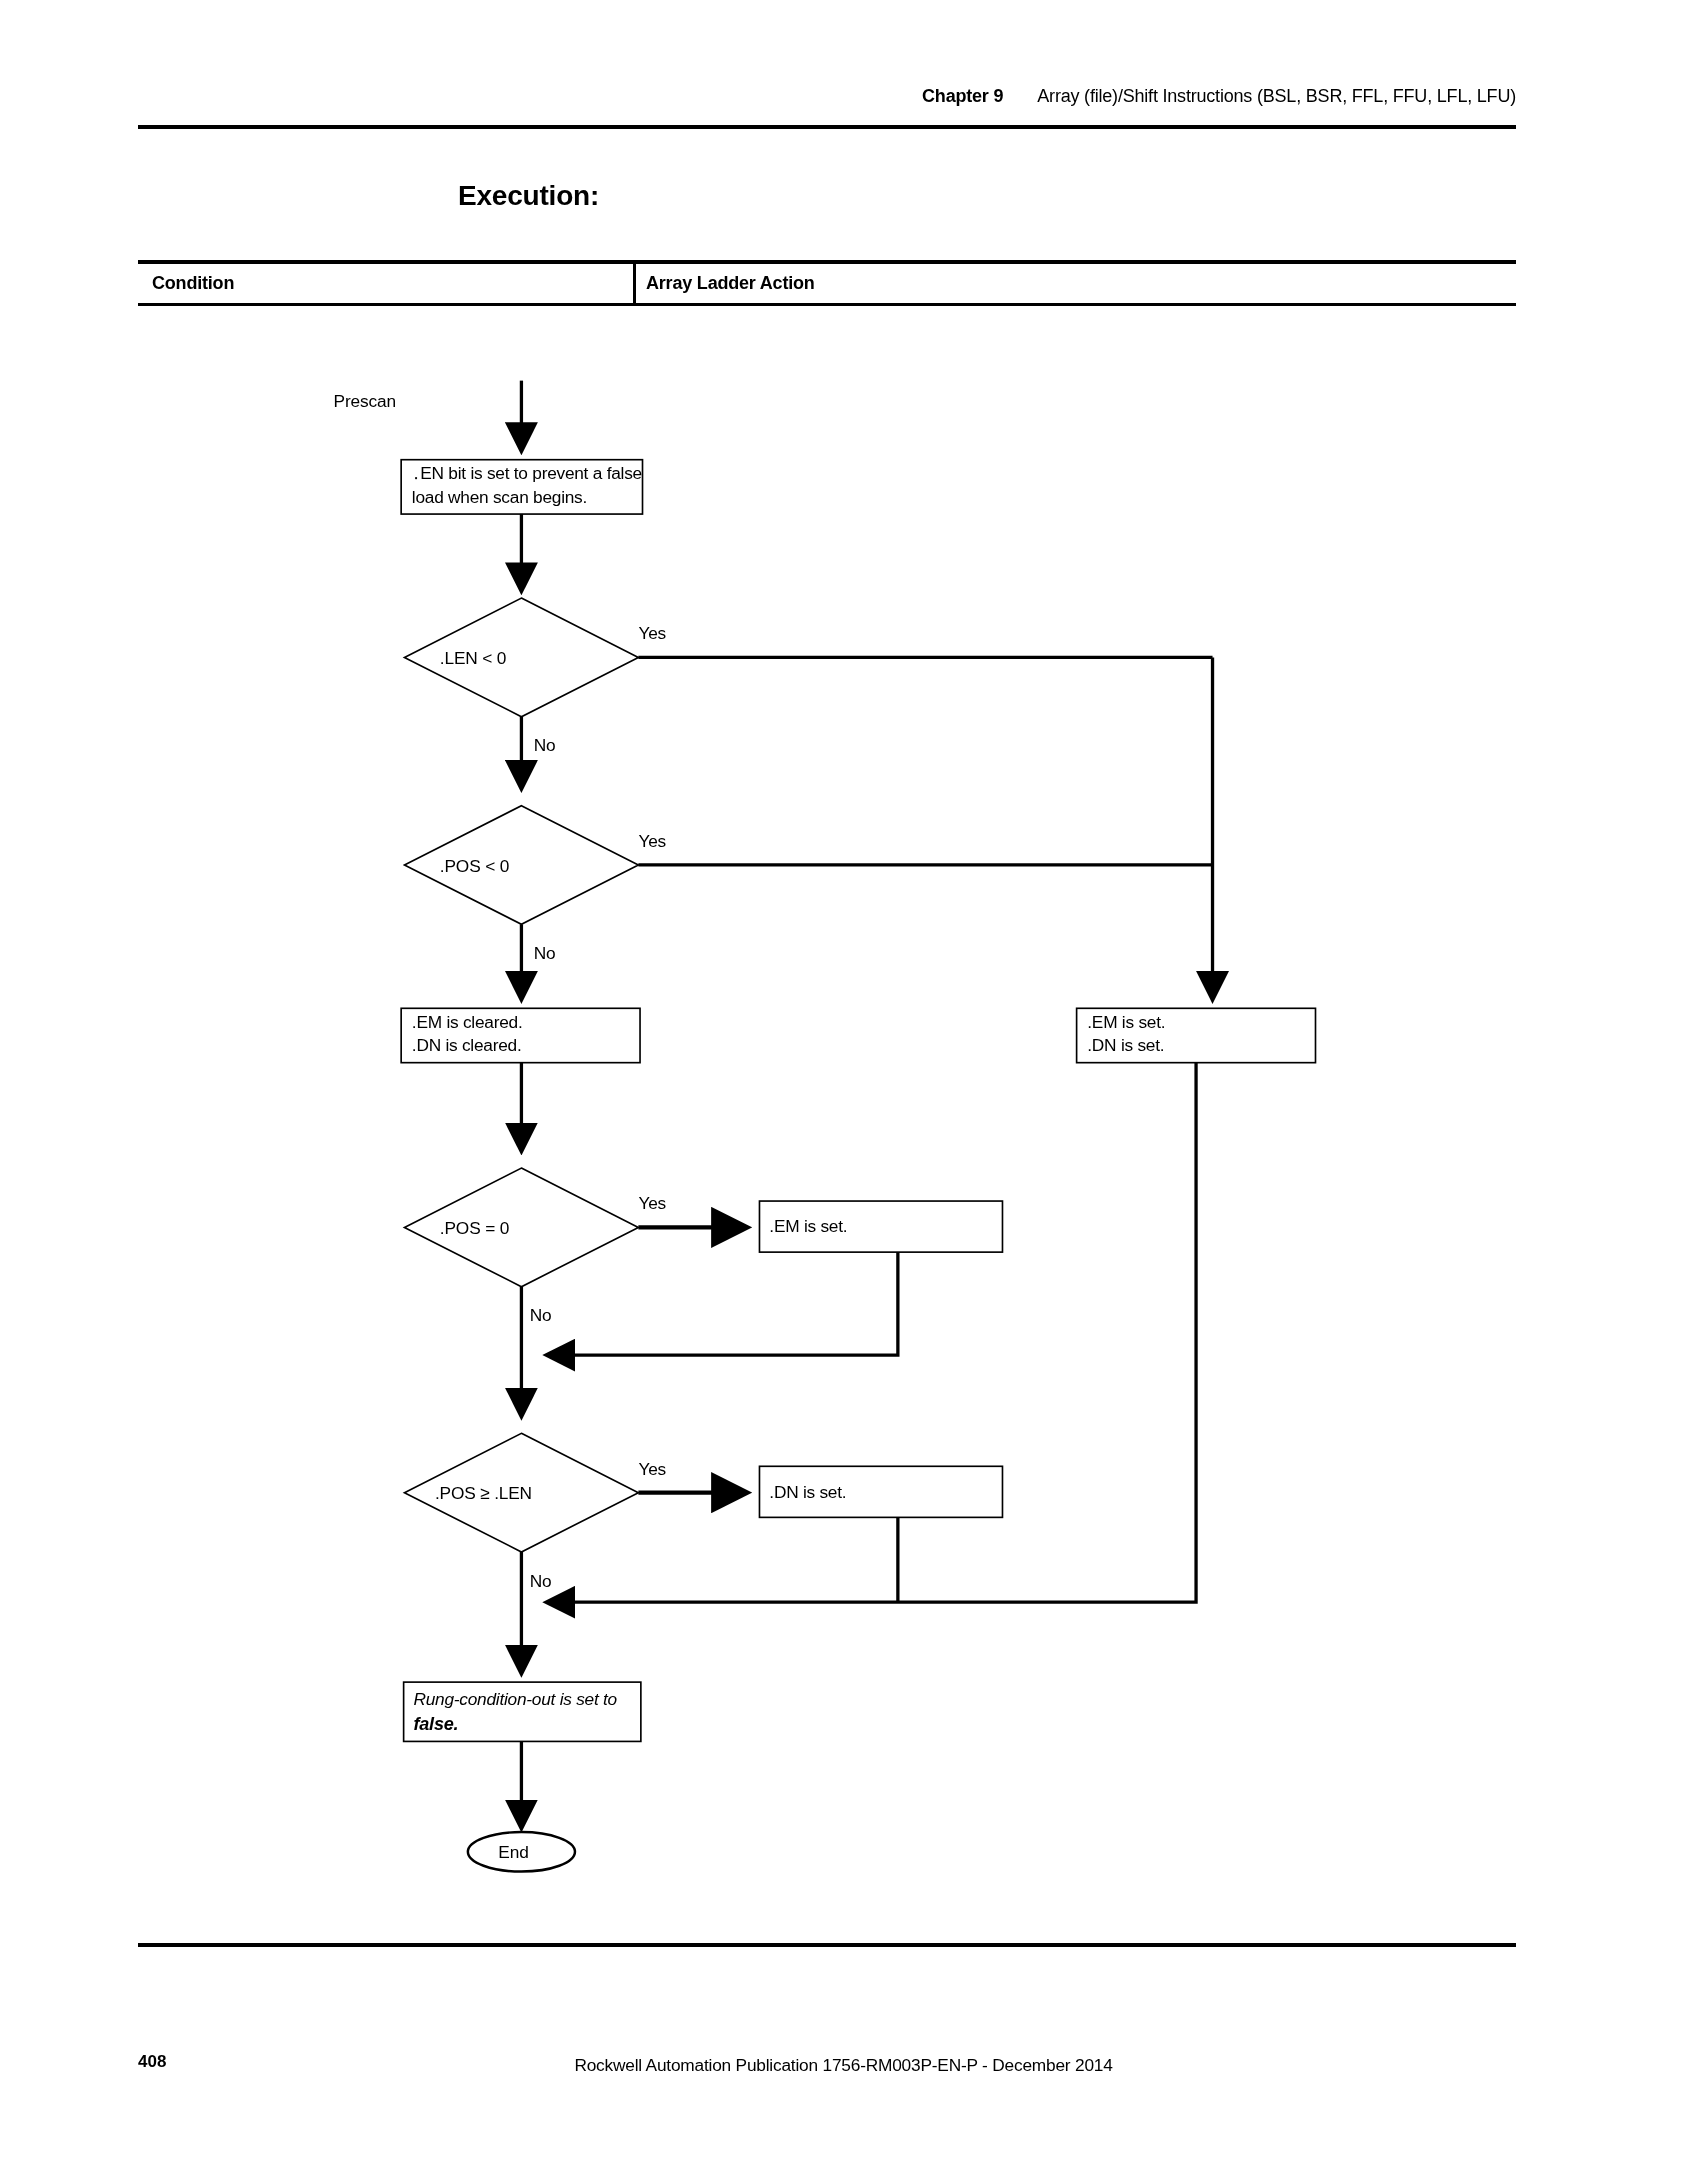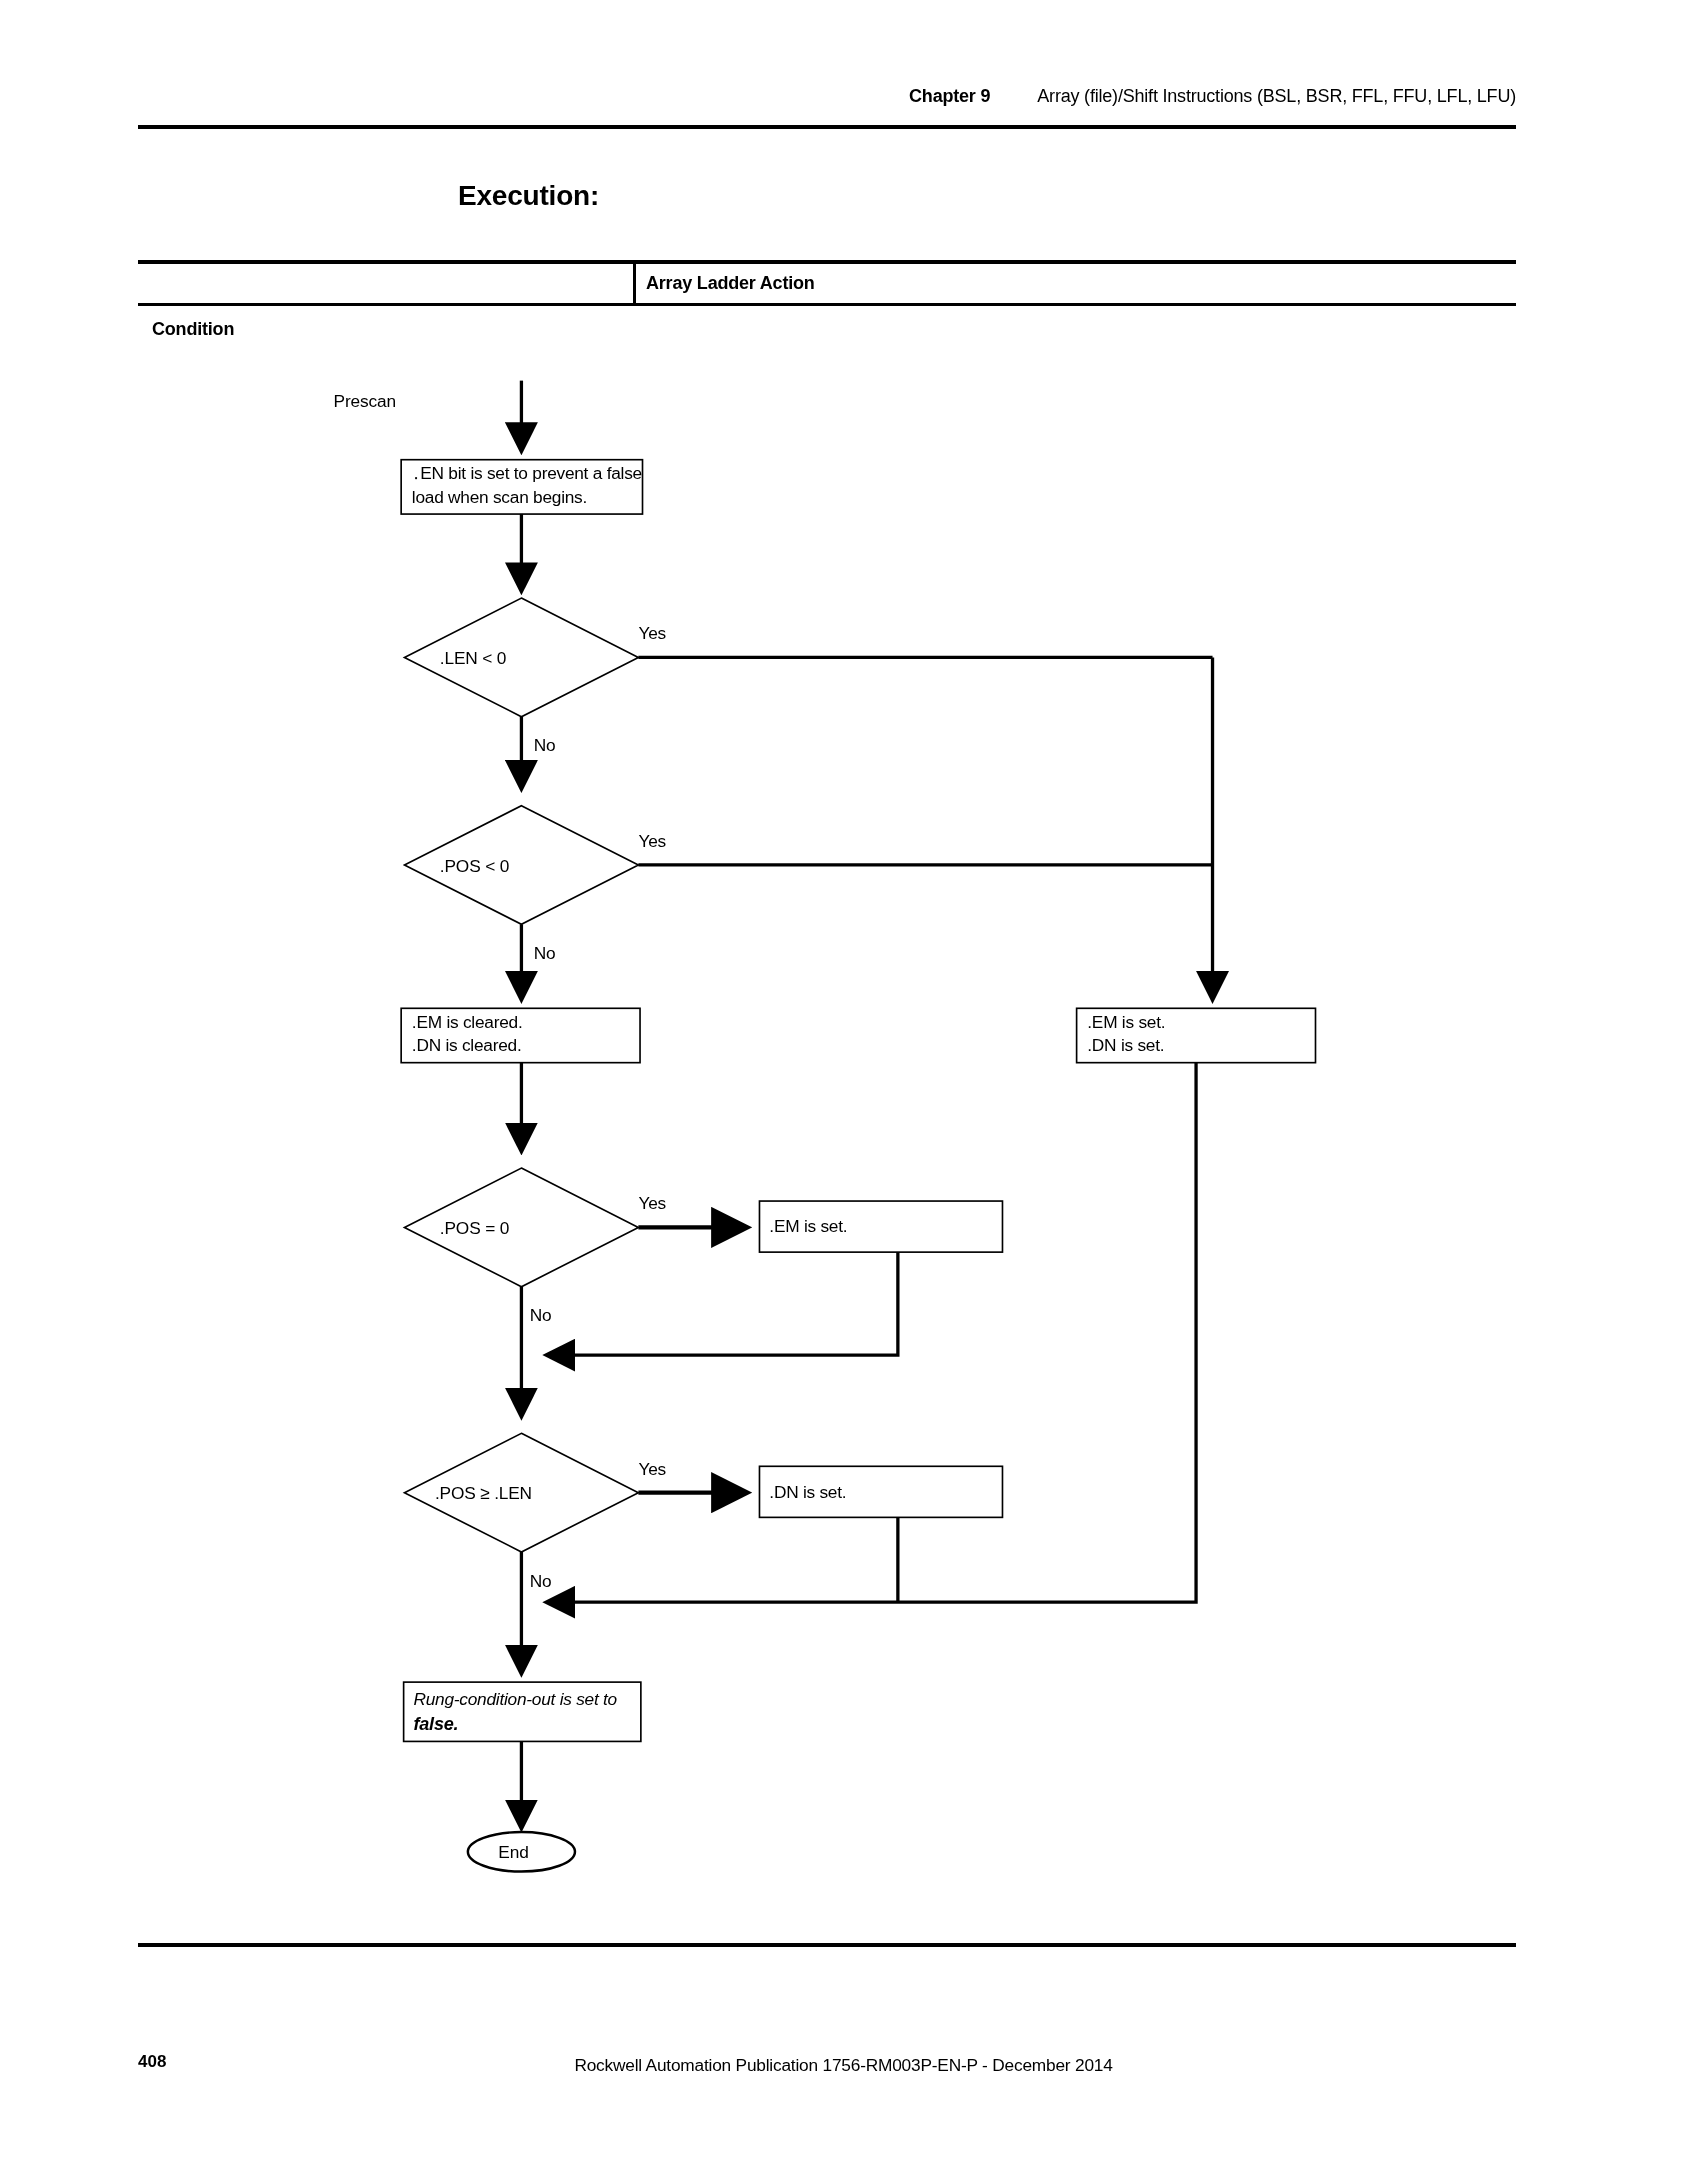--- a/index.html
+++ b/index.html
@@ -20,21 +20,21 @@
     position: absolute;
     left: 138px; top: 86px; width: 1378px; height: 33px;
     display: flex; align-items: baseline; gap: 0; justify-content: flex-end;
   }
   #chapter-label {
     font-size: 18px; font-weight: bold; letter-spacing: -0.2px;
     white-space: nowrap;
   }
   #chapter-title {
     font-size: 18px; font-weight: normal; letter-spacing: -0.2px;
-    margin-left: 47px; white-space: nowrap;
+    margin-left: 34px; white-space: nowrap;
   }
   #header-rule {
     position: absolute;
     left: 138px; top: 125px; width: 1378px; height: 4.1px;
     background: #000000;
   }
 
   
   #section-title {
     position: absolute;
@@ -56,21 +56,21 @@
   #col-divider {
     position: absolute;
     left: 633px; top: 260px; width: 2.5px; height: 45px;
     background: #000000;
   }
   .th {
     position: absolute;
     font-size: 18px; font-weight: bold; letter-spacing: -0.2px;
     white-space: nowrap;
   }
-  #th-condition { left: 152px; top: 273px; margin-top: 46px; }
+  #th-condition { left: 152px; top: 273px; }
   #th-action    { left: 646px; top: 273px; }
 
   
   #flow-canvas {
     position: absolute;
     left: 0; top: 0; width: 1687px; height: 2183px;
     pointer-events: none;
   }
   #flow-canvas text {
     font-family: "Liberation Sans", sans-serif;

